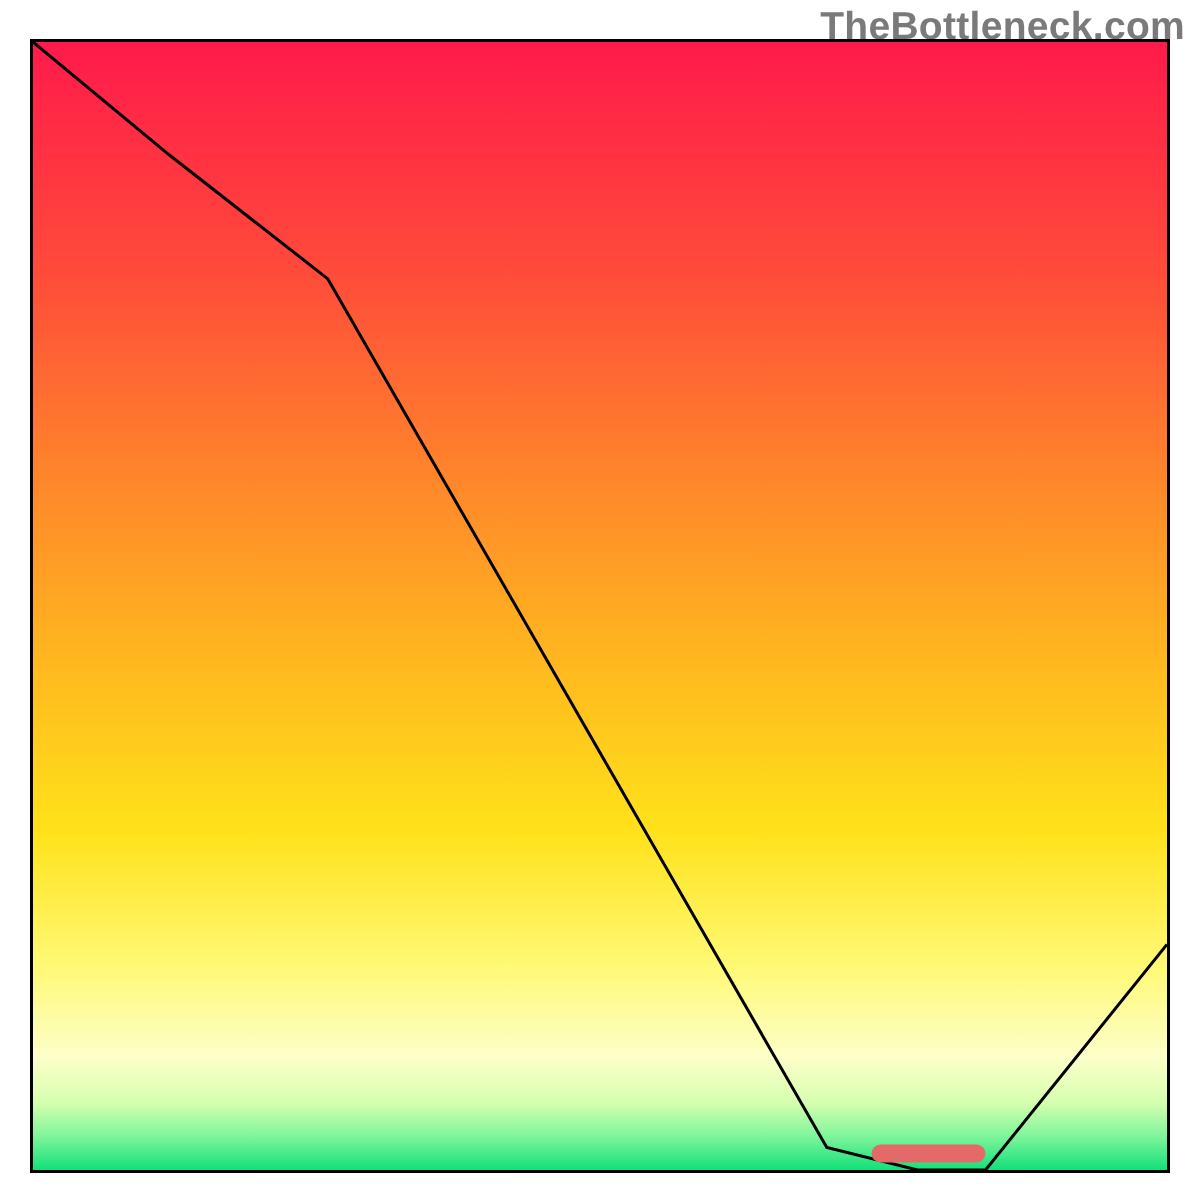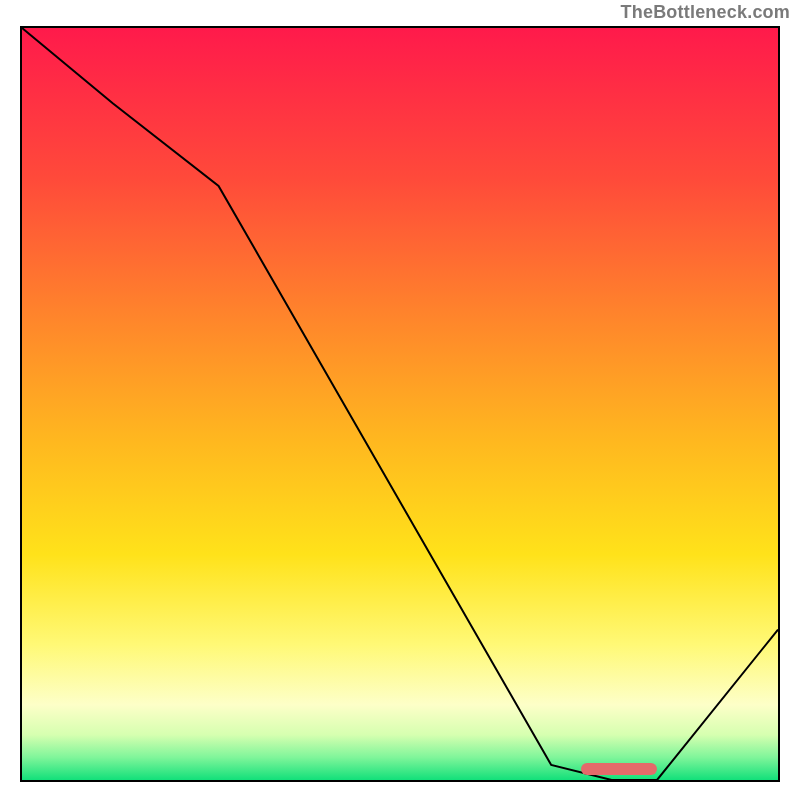--- a/index.html
+++ b/index.html
@@ -8,21 +8,21 @@
     width: 800px;
     height: 800px;
     background: #ffffff;
     overflow: hidden;
   }
   .watermark {
     position: absolute;
     top: 2px;
     right: 10px;
     font-family: Arial, Helvetica, sans-serif;
-    font-size: 18px;
+    font-size: 26px;
     font-weight: bold;
     color: #7a7a7a;
     letter-spacing: 0.2px;
   }
   .chart-area {
     position: absolute;
     left: 20px;
     top: 26px;
     width: 760px;
     height: 756px;

